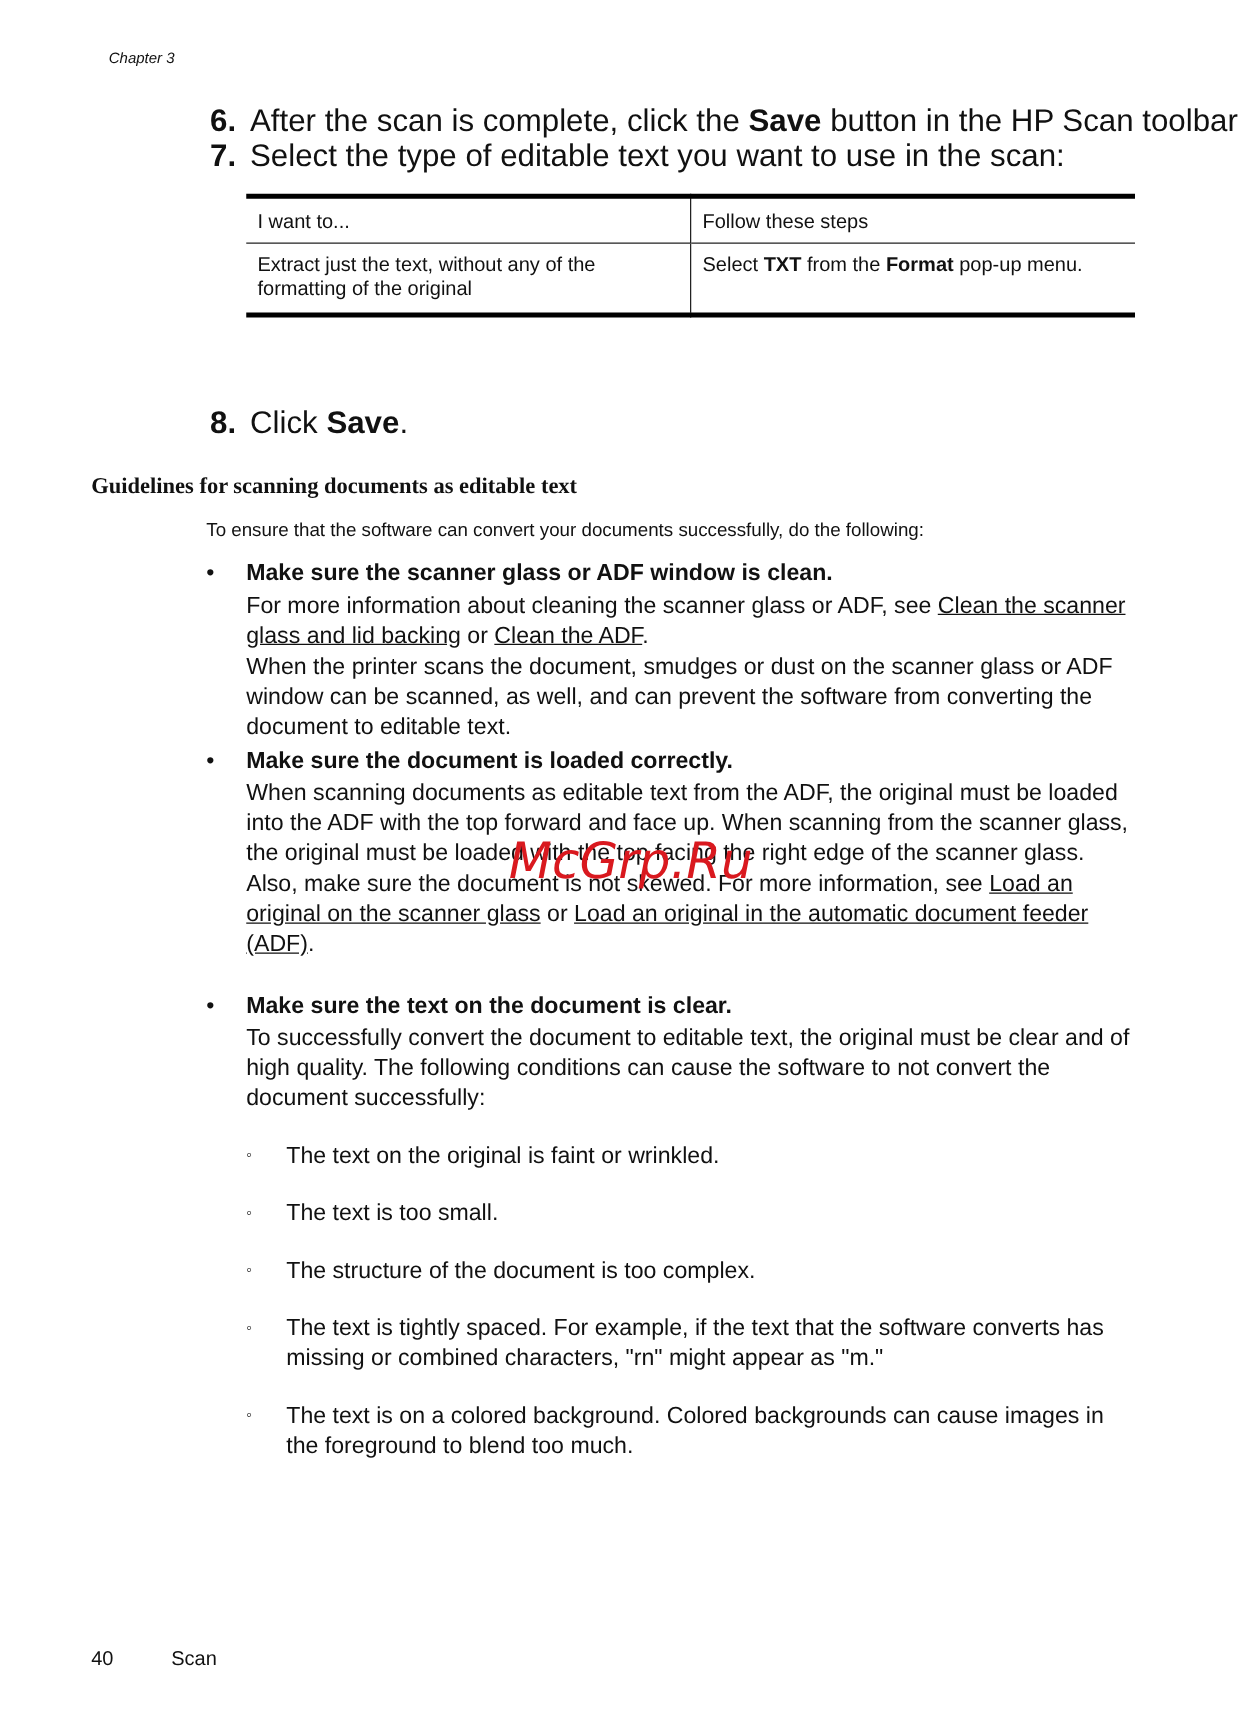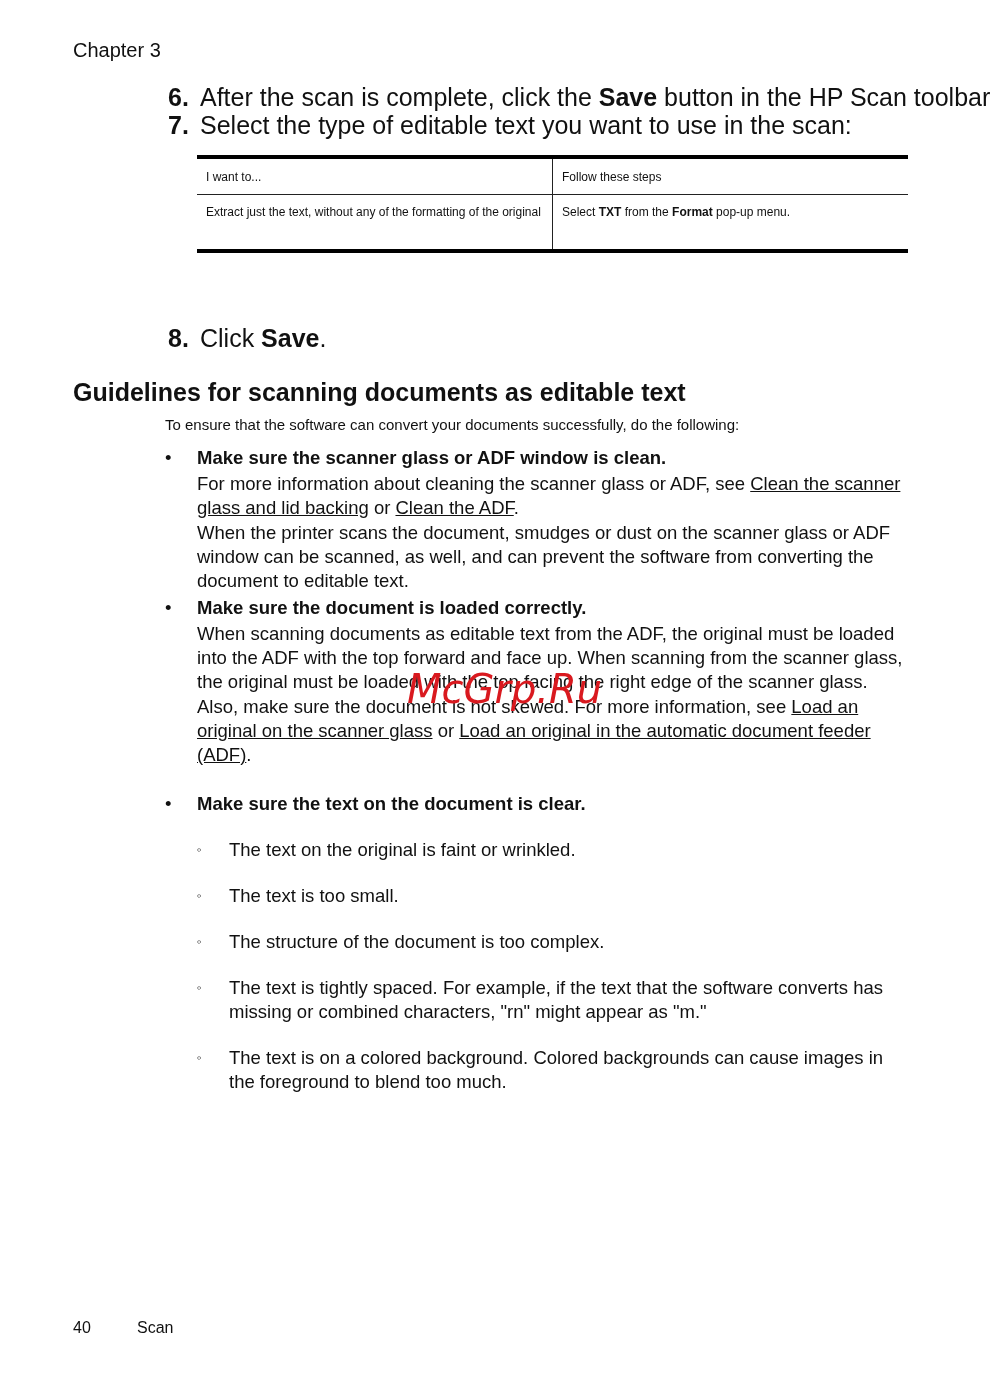--- a/index.html
+++ b/index.html
@@ -1,37 +1,37 @@
 <!DOCTYPE html>
 <html><head>
 <meta charset="utf-8">
 <style>
   html, body { margin: 0; padding: 0; background: #ffffff; }
   body {
     width: 1000px; height: 1385px; position: relative; overflow: hidden;
     font-family: "Liberation Sans", sans-serif; color: #111;
   }
   .abs { position: absolute; }
-  .chapter { left: 73px; top: 39px; font-size: 20px; }
+  .chapter { left: 87px; top: 39px; font-size: 12px; font-style: italic; }
   .step { left: 168px; font-size: 25px; line-height: 24px; }
   .step .num { display: inline-block; width: 32px; font-weight: bold; }
   b { font-weight: bold; }
   table.steps {
     position: absolute; left: 197px; top: 155px; width: 711px;
-    border-collapse: collapse; font-size: 12px; line-height: 19px;
+    border-collapse: collapse; font-size: 16px; line-height: 19px;
   }
   table.steps { border-top: 4px solid #000; border-bottom: 4px solid #000; }
   table.steps td {
     vertical-align: top; padding: 8px 9px 9px 9px;
     border-top: 1.5px solid #222;
   }
   table.steps tr:first-child td { border-top: none; padding-top: 9px; padding-bottom: 7px; }
   table.steps td.c1 { width: 337px; border-right: 1.5px solid #222; }
   table.steps tr.r td { height: 37px; }
-  .heading { left: 73px; top: 378px; font-size: 25px; font-weight: bold; }
+  .heading { left: 73px; top: 378px; font-size: 18px; font-weight: bold; font-family: Liberation Serif, serif; }
   .intro { left: 165px; top: 413px; font-size: 15px; line-height: 24px; }
   .bullet { position: absolute; left: 165px; width: 745px; font-size: 18.5px; line-height: 24px; }
   .bullet .dot { position: absolute; left: 0; top: 0; width: 20px; }
   .bullet .content { margin-left: 32px; }
   .bullet .title { font-weight: bold; margin-bottom: 2px; }
   .bullet p { margin: 0; }
   .bullet p + p { margin-top: 1px; }
   a, .link { color: #111; text-decoration: underline; }
   .sub { position: relative; margin-left: 32px; margin-top: 4px; }
   .sub .circ { position: absolute; left: 0; top: 0; font-size: 13px; }
@@ -90,20 +90,21 @@
     <div class="title">Make sure the document is loaded correctly.</div>
     <p>When scanning documents as editable text from the ADF, the original must be loaded into the ADF with the top forward and face up. When scanning from the scanner glass, the original must be loaded with the top facing the right edge of the scanner glass.</p>
     <p><span>Also, make sure the document is not skewed. For more information, see </span><a class="link">Load an original on the scanner glass</a><span> or </span><a class="link">Load an original in the automatic document feeder (ADF)</a><span>.</span></p>
   </div>
 </div>
 
 <div class="bullet" style="top:792px">
   <span class="dot">•</span>
   <div class="content">
     <div class="title">Make sure the text on the document is clear.</div>
+    <p>To successfully convert the document to editable text, the original must be clear and of high quality. The following conditions can cause the software to not convert the document successfully:</p>
   </div>
   <div style="margin-left:0">
     <div class="sub">
         <span class="circ">◦</span>
         <div class="stext">The text on the original is faint or wrinkled.</div>
       </div>
     <div class="sub">
         <span class="circ">◦</span>
         <div class="stext">The text is too small.</div>
       </div>

